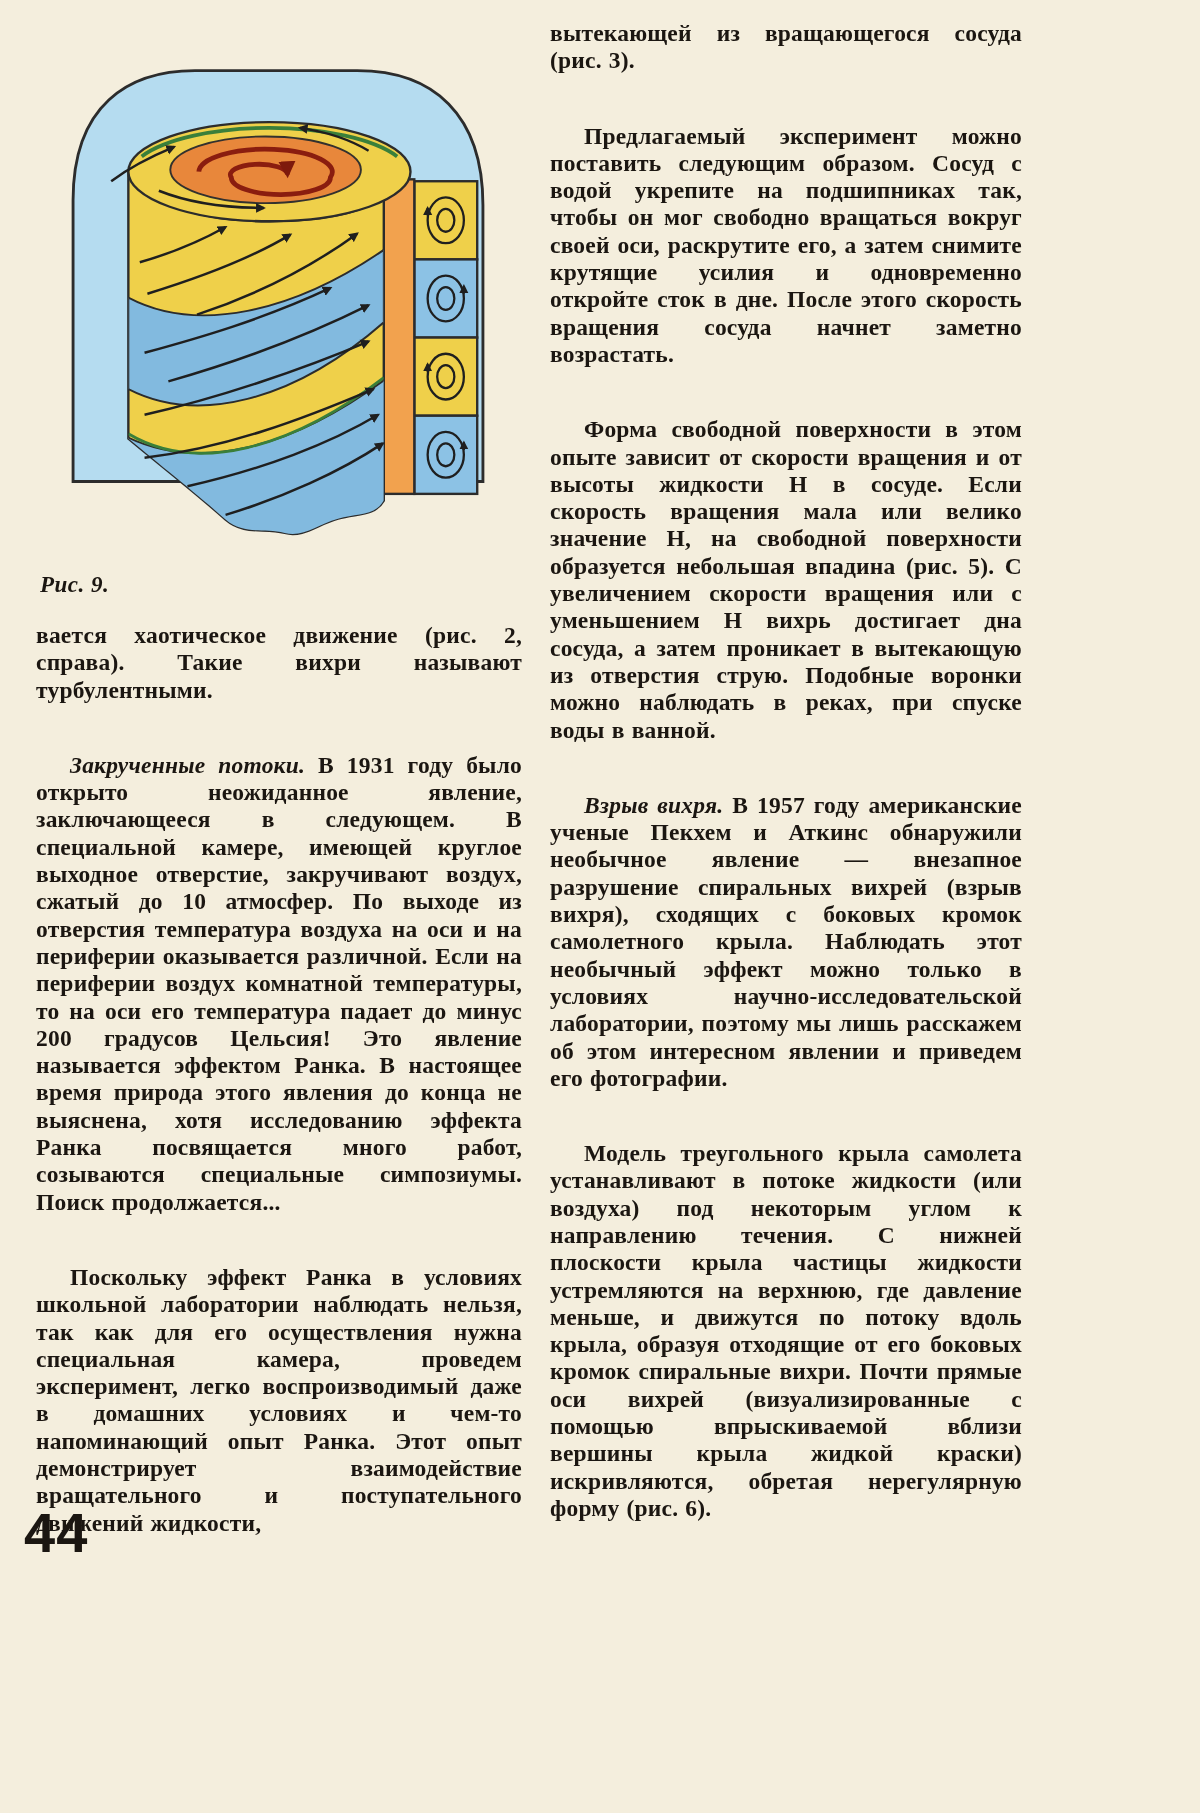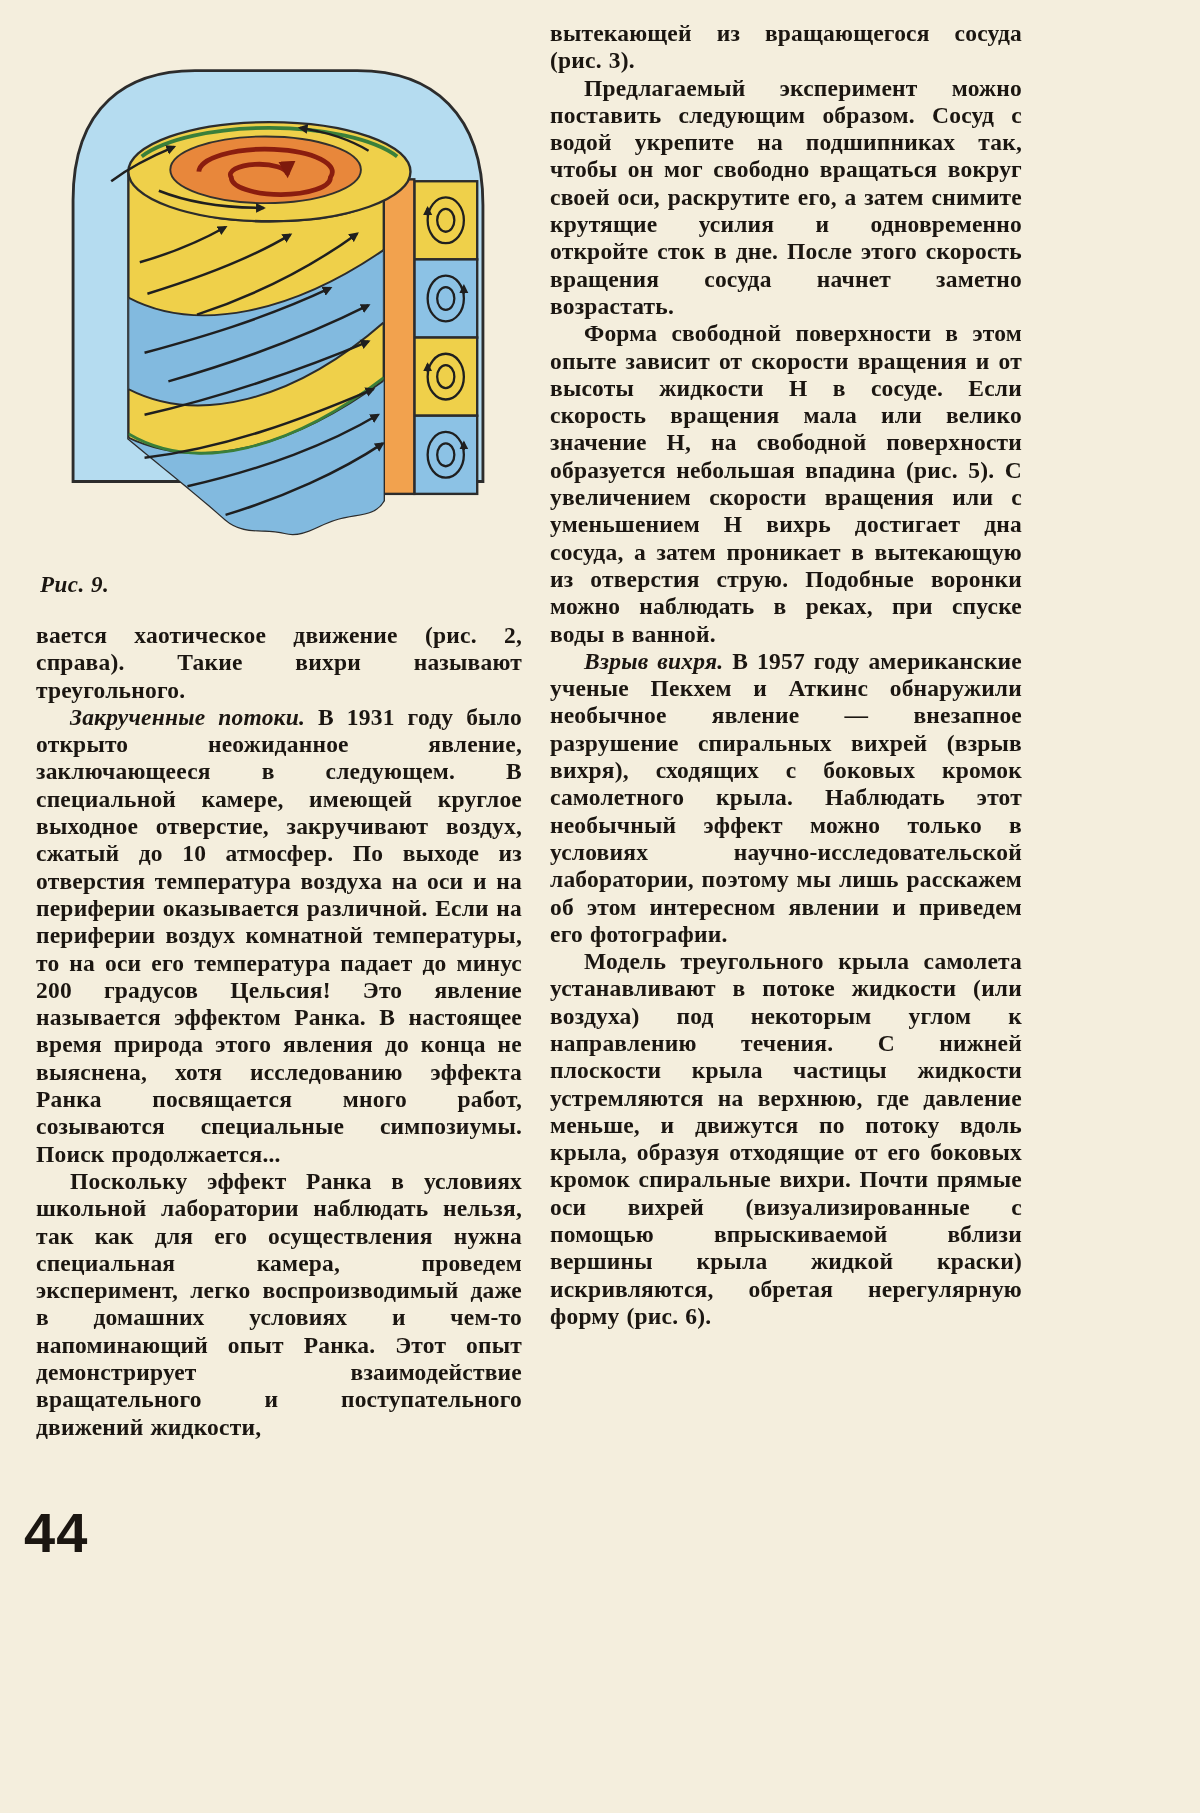--- a/index.html
+++ b/index.html
@@ -34,21 +34,21 @@
   }
   .text-block { margin-top:24px; }
   .para {
     font-size:23.5px;
     line-height:27.3px;
     font-weight:bold;
     text-align:justify;
     letter-spacing:0.2px;
     word-spacing:1px;
   }
-  .para.indent { text-indent:34px; }
+  .para.indent { text-indent:34px;margin-top:48px; }
   .para .lead { font-weight:bold;font-style:italic; }
 
   .page-number {
     position:absolute;
     left:24px;
     top:1500px;
     font-family:"Liberation Sans", sans-serif;
     font-weight:bold;
     font-size:56px;
     letter-spacing:1px;
@@ -136,21 +136,21 @@
             <path d="M110,160 C140,172 180,178 220,178"></path>
             <path d="M330,118 C310,106 285,98 258,94"></path>
             <path d="M60,150 C80,135 102,124 126,114"></path>
           </g>
         </svg>
 
         <figcaption class="fig-caption">Рис. 9.</figcaption>
       </figure>
 
       <div id="left-paragraphs" class="text-block">
-          <p class="para">вается хаотическое движение (рис. 2, справа). Такие вихри называют треугольного.</p>
+          <p class="para">вается хаотическое движение (рис. 2, справа). Такие вихри называют турбулентными.</p>
           <p class="para indent"><b class="lead">Закрученные потоки. </b>В 1931 году было открыто неожиданное явление, заключающееся в следующем. В специальной камере, имеющей круглое выходное отверстие, закручивают воздух, сжатый до 10 атмосфер. По выходе из отверстия температура воздуха на оси и на периферии оказывается различной. Если на периферии воздух комнатной температуры, то на оси его температура падает до минус 200 градусов Цельсия! Это явление называется эффектом Ранка. В настоящее время природа этого явления до конца не выяснена, хотя исследованию эффекта Ранка посвящается много работ, созываются специальные симпозиумы. Поиск продолжается...</p>
           <p class="para indent">Поскольку эффект Ранка в условиях школьной лаборатории наблюдать нельзя, так как для его осуществления нужна специальная камера, проведем эксперимент, легко воспроизводимый даже в домашних условиях и чем-то напоминающий опыт Ранка. Этот опыт демонстрирует взаимодействие вращательного и поступательного движений жидкости,</p>
         </div>
     </div>
 
     <div class="col right">
       <div id="right-paragraphs">
           <p class="para">вытекающей из вращающегося сосуда (рис. 3).</p>
           <p class="para indent">Предлагаемый эксперимент можно поставить следующим образом. Сосуд с водой укрепите на подшипниках так, чтобы он мог свободно вращаться вокруг своей оси, раскрутите его, а затем снимите крутящие усилия и одновременно откройте сток в дне. После этого скорость вращения сосуда начнет заметно возрастать.</p>
           <p class="para indent">Форма свободной поверхности в этом опыте зависит от скорости вращения и от высоты жидкости H в сосуде. Если скорость вращения мала или велико значение H, на свободной поверхности образуется небольшая впадина (рис. 5). С увеличением скорости вращения или с уменьшением H вихрь достигает дна сосуда, а затем проникает в вытекающую из отверстия струю. Подобные воронки можно наблюдать в реках, при спуске воды в ванной.</p>

